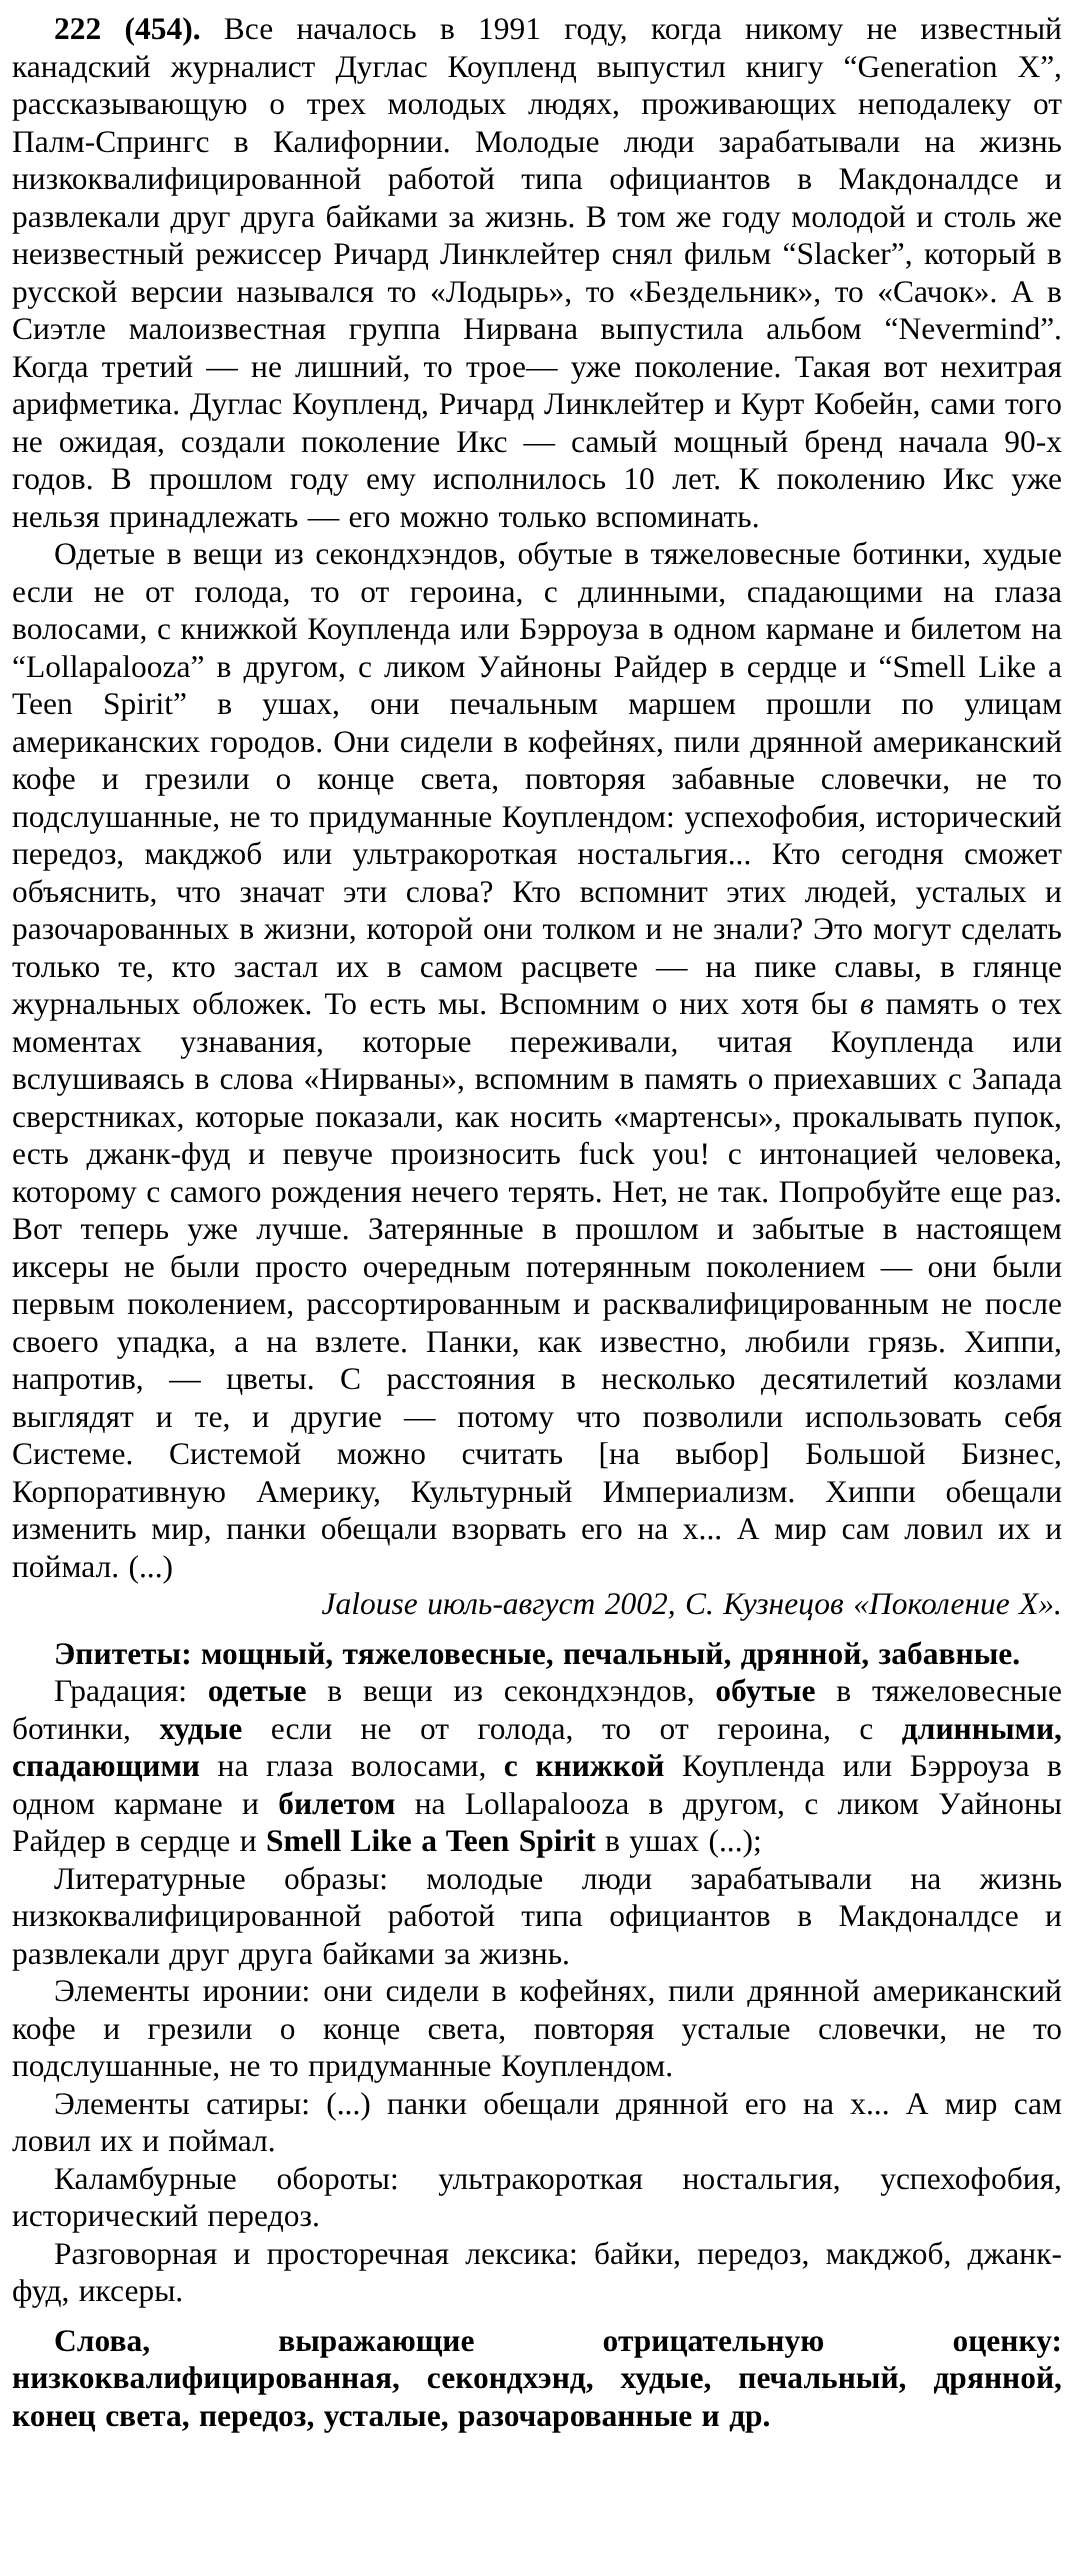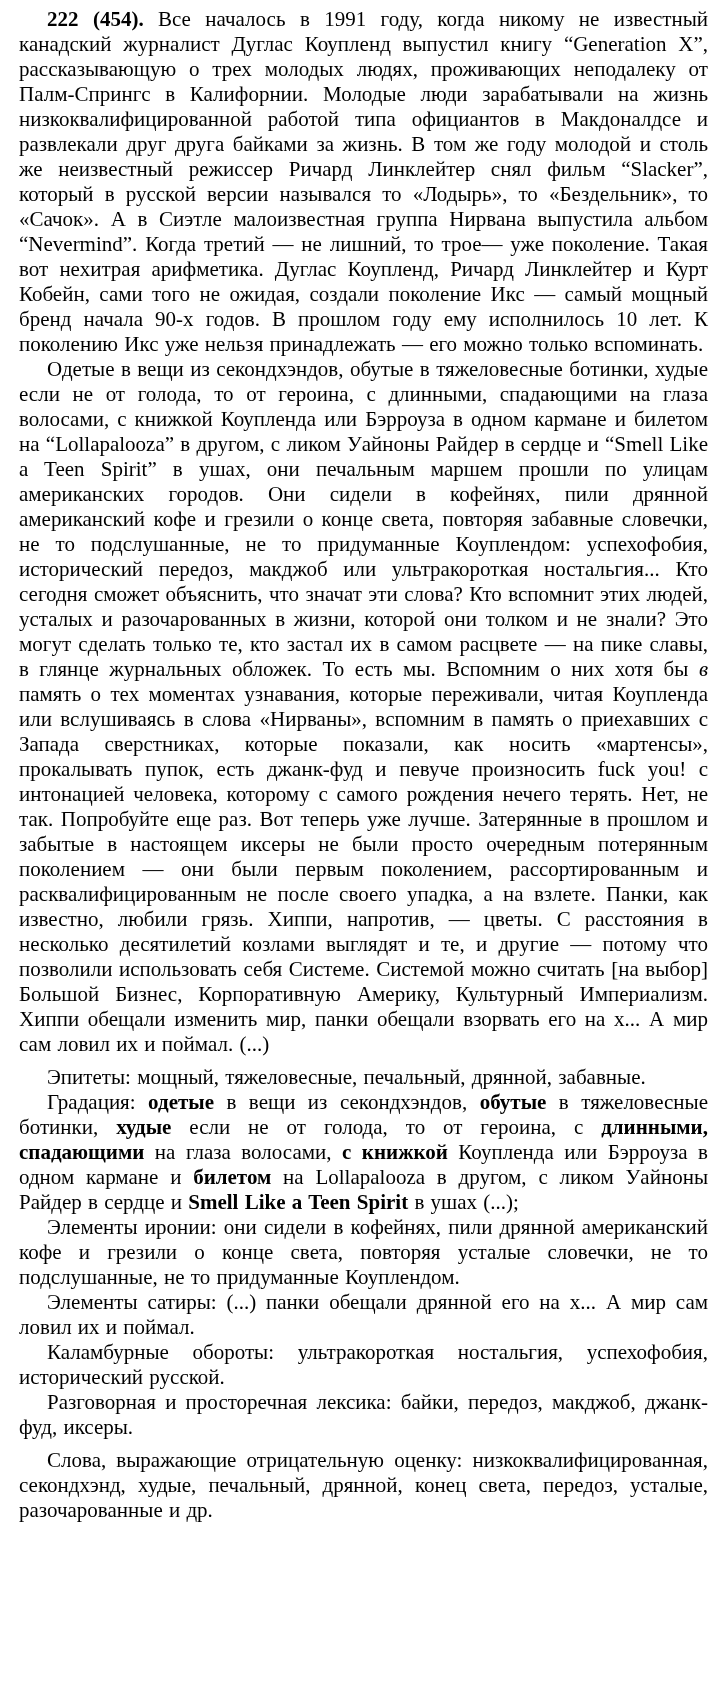--- a/index.html
+++ b/index.html
@@ -7,45 +7,47 @@
     padding: 0;
     background: #ffffff;
   }
   .page {
     position: relative;
     width: 716px;
     height: 1700px;
     box-sizing: border-box;
     background: #ffffff;
     color: #000000;
-    padding: 7px 8px 0 19px;
+    padding: 7px 8px 0 8px;
     overflow: hidden;
     font-family: "Liberation Serif", "DejaVu Serif", serif;
     font-size: 21px;
     line-height: 25px;
   }
   .page p {
     margin: 0;
     text-align: justify;
     word-spacing: 1px;
   }
   .page p.indent { text-indent: 28px; }
   .page p.right  { text-align: right; text-indent: 0; }
-  .page p.gap    { margin-top: 8px; }
+  .page p.gap    { margin-top: 8px; font-weight: bold; }
   .b { font-weight: bold; }
   .i { font-style: italic; }
 </style>
 </head>
 <body>
 
 <div class="page">
   <div>
       <p class="indent"><span class="b">222 (454). </span><span>Все началось в 1991 году, когда никому не известный канадский журналист Дуглас Коупленд выпустил книгу “Generation X”, рассказывающую о трех молодых людях, проживающих неподалеку от Палм-Спрингс в Калифорнии. Молодые люди зарабатывали на жизнь низкоквалифицированной работой типа официантов в Макдоналдсе и развлекали друг друга байками за жизнь. В том же году молодой и столь же неизвестный режиссер Ричард Линклейтер снял фильм “Slacker”, который в русской версии назывался то «Лодырь», то «Бездельник», то «Сачок». А в Сиэтле малоизвестная группа Нирвана выпустила альбом “Nevermind”. Когда третий — не лишний, то трое— уже поколение. Такая вот нехитрая арифметика. Дуглас Коупленд, Ричард Линклейтер и Курт Кобейн, сами того не ожидая, создали поколение Икс — самый мощный бренд начала 90-х годов. В прошлом году ему исполнилось 10 лет. К поколению Икс уже нельзя принадлежать — его можно только вспоминать.</span></p>
       <p class="indent"><span>Одетые в вещи из секондхэндов, обутые в тяжеловесные ботинки, худые если не от голода, то от героина, с длинными, спадающими на глаза волосами, с книжкой Коупленда или Бэрроуза в одном кармане и билетом на “Lollapalooza” в другом, с ликом Уайноны Райдер в сердце и “Smell Like a Teen Spirit” в ушах, они печальным маршем прошли по улицам американских городов. Они сидели в кофейнях, пили дрянной американский кофе и грезили о конце света, повторяя забавные словечки, не то подслушанные, не то придуманные Коуплендом: успехофобия, исторический передоз, макджоб или ультракороткая ностальгия... Кто сегодня сможет объяснить, что значат эти слова? Кто вспомнит этих людей, усталых и разочарованных в жизни, которой они толком и не знали? Это могут сделать только те, кто застал их в самом расцвете — на пике славы, в глянце журнальных обложек. То есть мы. Вспомним о них хотя бы </span><span class="i">в</span><span> память о тех моментах узнавания, которые переживали, читая Коупленда или вслушиваясь в слова «Нирваны», вспомним в память о приехавших с Запада сверстниках, которые показали, как носить «мартенсы», прокалывать пупок, есть джанк-фуд и певуче произносить fuck you! с интонацией человека, которому с самого рождения нечего терять. Нет, не так. Попробуйте еще раз. Вот теперь уже лучше. Затерянные в прошлом и забытые в настоящем иксеры не были просто очередным потерянным поколением — они были первым поколением, рассортированным и расквалифицированным не после своего упадка, а на взлете. Панки, как известно, любили грязь. Хиппи, напротив, — цветы. С расстояния в несколько десятилетий козлами выглядят и те, и другие — потому что позволили использовать себя Системе. Системой можно считать [на выбор] Большой Бизнес, Корпоративную Америку, Культурный Империализм. Хиппи обещали изменить мир, панки обещали взорвать его на х... А мир сам ловил их и поймал. (...)</span></p>
+      <p class="right"><span class="i">Jalouse июль-август 2002, С. Кузнецов «Поколение Х».</span></p>
       <p class="indent gap"><span>Эпитеты: мощный, тяжеловесные, печальный, дрянной, забавные.</span></p>
       <p class="indent"><span>Градация: </span><span class="b">одетые</span><span> в вещи из секондхэндов, </span><span class="b">обутые</span><span> в тяжеловесные ботинки, </span><span class="b">худые</span><span> если не от голода, то от героина, с </span><span class="b">длинными, спадающими</span><span> на глаза волосами, </span><span class="b">с книжкой</span><span> Коупленда или Бэрроуза в одном кармане и </span><span class="b">билетом</span><span> на Lollapalooza в другом, с ликом Уайноны Райдер в сердце и </span><span class="b">Smell Like a Teen Spirit</span><span> в ушах (...);</span></p>
+      <p class="indent"><span>Литературные образы: молодые люди зарабатывали на жизнь низкоквалифицированной работой типа официантов в Макдоналдсе и развлекали друг друга байками за жизнь.</span></p>
       <p class="indent"><span>Элементы иронии: они сидели в кофейнях, пили дрянной американский кофе и грезили о конце света, повторяя усталые словечки, не то подслушанные, не то придуманные Коуплендом.</span></p>
       <p class="indent"><span>Элементы сатиры: (...) панки обещали дрянной его на х... А мир сам ловил их и поймал.</span></p>
-      <p class="indent"><span>Каламбурные обороты: ультракороткая ностальгия, успехофобия, исторический русской.</span></p>
+      <p class="indent"><span>Каламбурные обороты: ультракороткая ностальгия, успехофобия, исторический передоз.</span></p>
       <p class="indent"><span>Разговорная и просторечная лексика: байки, передоз, макджоб, джанк-фуд, иксеры.</span></p>
       <p class="indent gap"><span>Слова, выражающие отрицательную оценку: низкоквалифицированная, секондхэнд, худые, печальный, дрянной, конец света, передоз, усталые, разочарованные и др.</span></p>
     </div>
 </div>
 
 </body></html>

